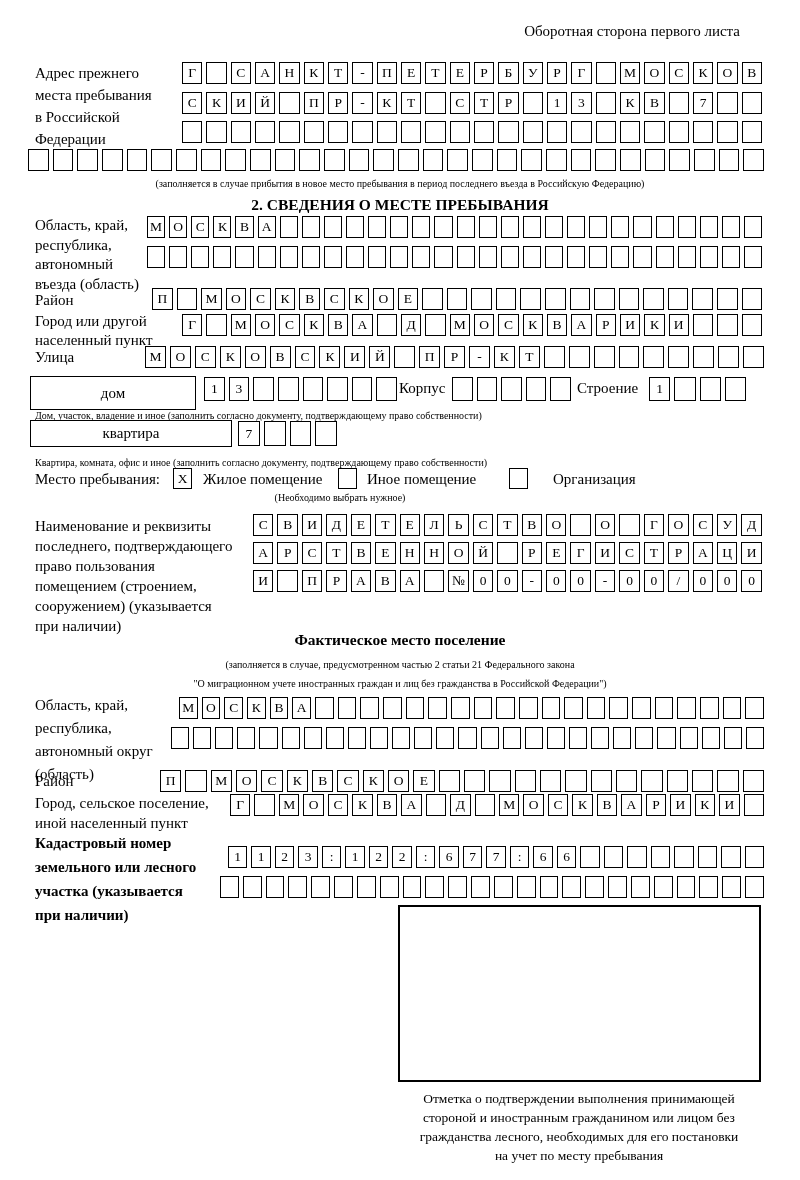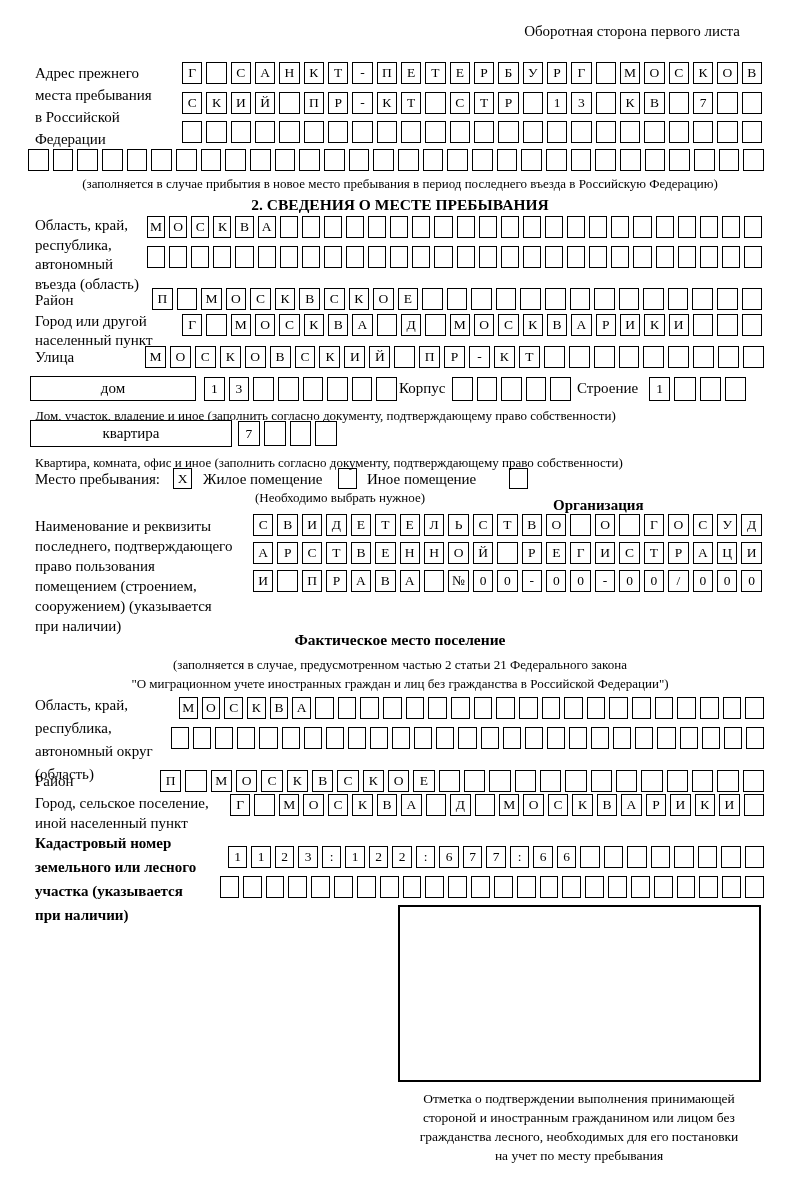--- a/index.html
+++ b/index.html
@@ -13,21 +13,21 @@
   .lh23 { line-height:23px; }
   .lh24 { line-height:24px;font-weight:bold; }
   .grid { position:absolute; display:flex; gap:4px; height:22px; }
   .grid .cell { flex:1 1 0; min-width:0; border:1.6px solid #000;
                 display:flex; align-items:center; justify-content:center;
                 font-size:13.5px; line-height:1; background:#fff; }
   .widebox { position:absolute; border:1.6px solid #000; display:flex;
              align-items:center; justify-content:center; font-size:15px; background:#fff; }
   .chk { position:absolute; width:19px; height:21px; border:1.6px solid #000;
          display:flex; align-items:center; justify-content:center; font-size:13.5px; }
-  .note { font-size:13px; line-height:17px; }
+  .note { font-size:10px; line-height:17px; }
   .title { font-weight:bold; font-size:15.5px; }
   .center { text-align:center; }
   .stampbox { position:absolute; border:2px solid #000; background:#fff; }
 </style>
 </head>
 <body>
 
 <div class="page">
 
   <div class="abs lbl" style="top:22px; right:60px;">Оборотная сторона первого листа</div>
@@ -301,21 +301,21 @@
       <span class="cell"></span>
       <span class="cell"></span>
       <span class="cell"></span>
       <span class="cell"></span>
       <span class="cell"></span>
       <span class="cell"></span>
       <span class="cell"></span>
       <span class="cell"></span>
     </div>
 
-  <div class="widebox" style="left:30px; top:376px; width:166px; height:25px;">дом</div>
+  <div class="widebox" style="left:30px; top:376px; width:166px; height:34px;">дом</div>
   <div class="grid" style="left:204px; top:377px; width:193px; height:24px;">
       <span class="cell">1</span>
       <span class="cell">3</span>
       <span class="cell"></span>
       <span class="cell"></span>
       <span class="cell"></span>
       <span class="cell"></span>
       <span class="cell"></span>
       <span class="cell"></span>
     </div>
@@ -344,21 +344,21 @@
       <span class="cell"></span>
     </div>
   <div class="abs note" style="left:35px; top:454px;">Квартира, комната, офис и иное (заполнить согласно документу, подтверждающему право собственности)</div>
 
   <div class="abs lbl" style="left:35px; top:470px;">Место пребывания:</div>
   <div class="chk" style="left:173px; top:468px;">X</div>
   <div class="abs lbl" style="left:203px; top:470px;">Жилое помещение</div>
   <div class="chk" style="left:338px; top:468px;"></div>
   <div class="abs lbl" style="left:367px; top:470px;">Иное помещение</div>
   <div class="chk" style="left:509px; top:468px;"></div>
-  <div class="abs lbl" style="left:553px; top:496px;font-weight:bold;">Организация</div>
+  <div class="abs lbl" style="left:553px; top:470px;">Организация</div>
   <div class="abs note center" style="left:180px; top:489px; width:320px;">(Необходимо выбрать нужное)</div>
 
   <div class="abs lbl lh20" style="left:35px; top:516px; width:218px;">
     <div>Наименование и реквизиты</div>
     <div>последнего, подтверждающего</div>
     <div>право пользования</div>
     <div>помещением (строением,</div>
     <div>сооружением) (указывается</div>
     <div>при наличии)</div>
   </div>

